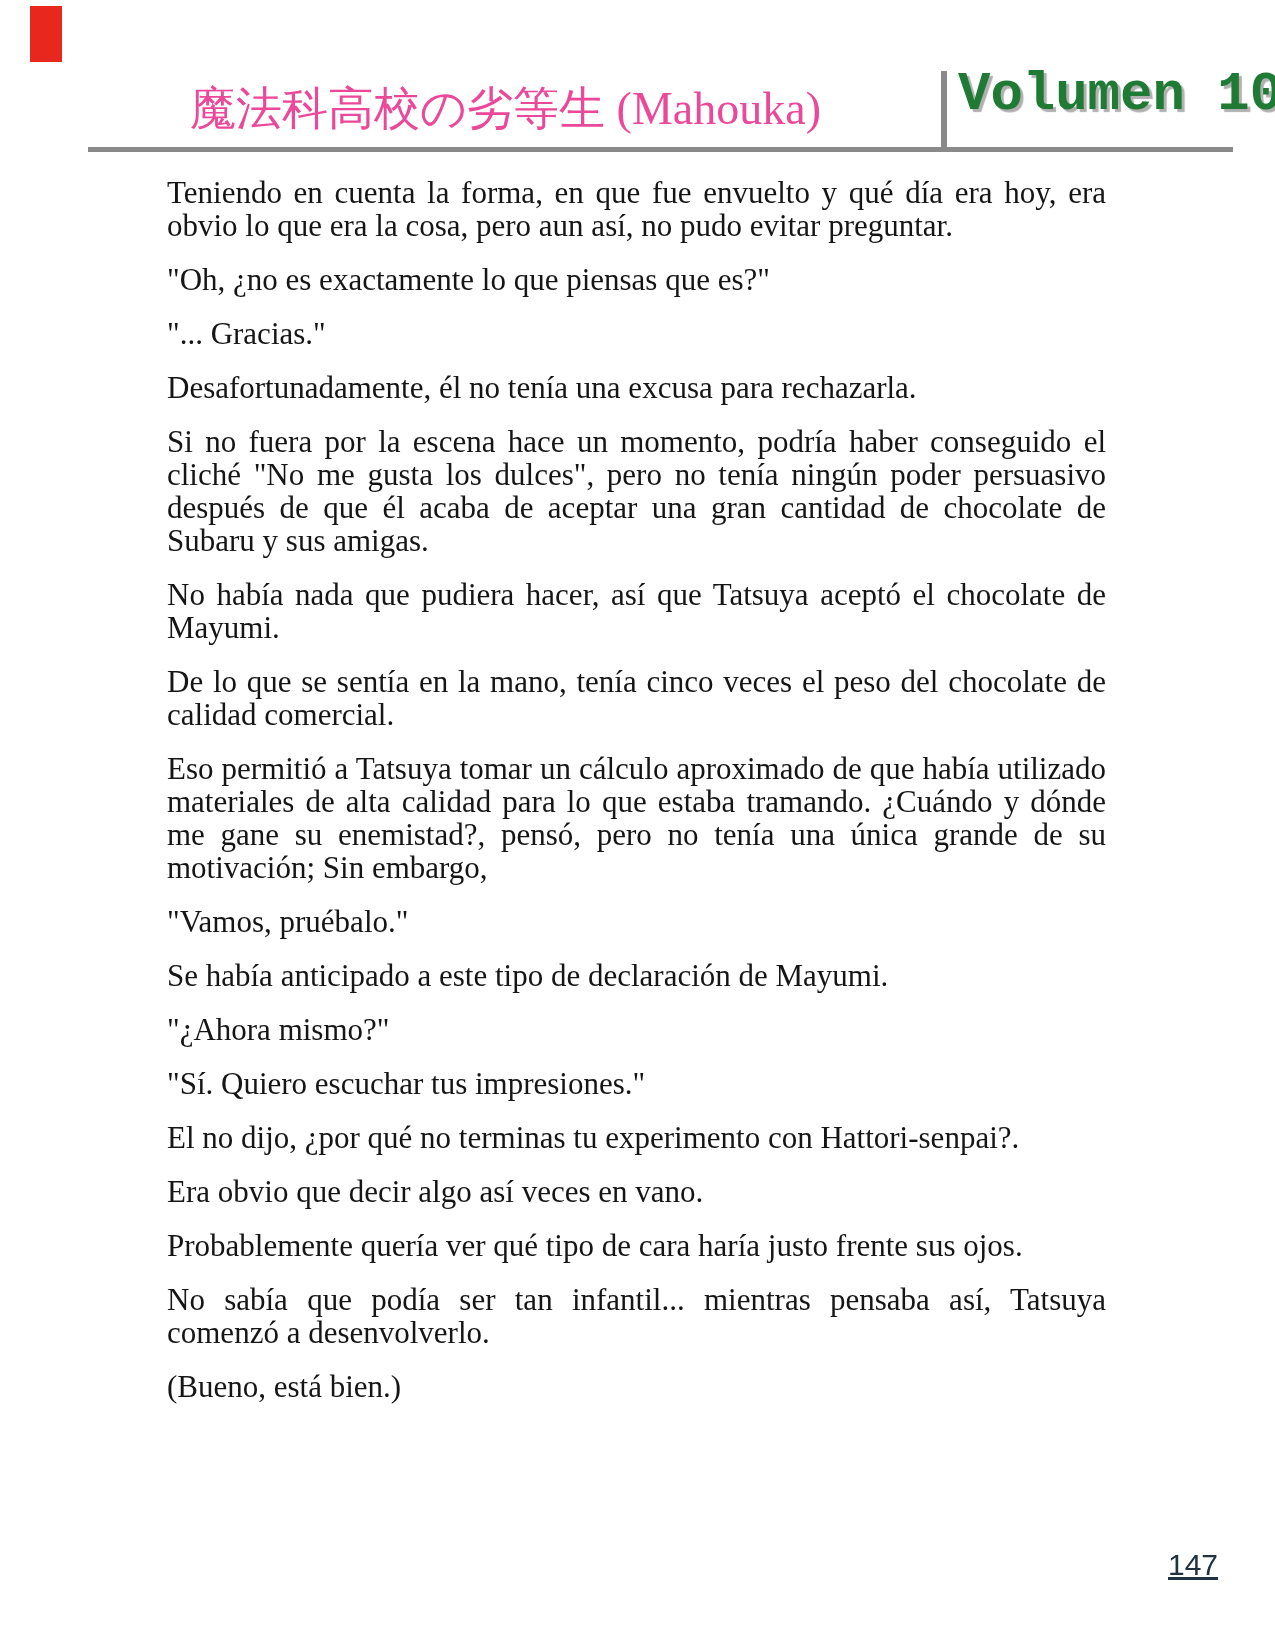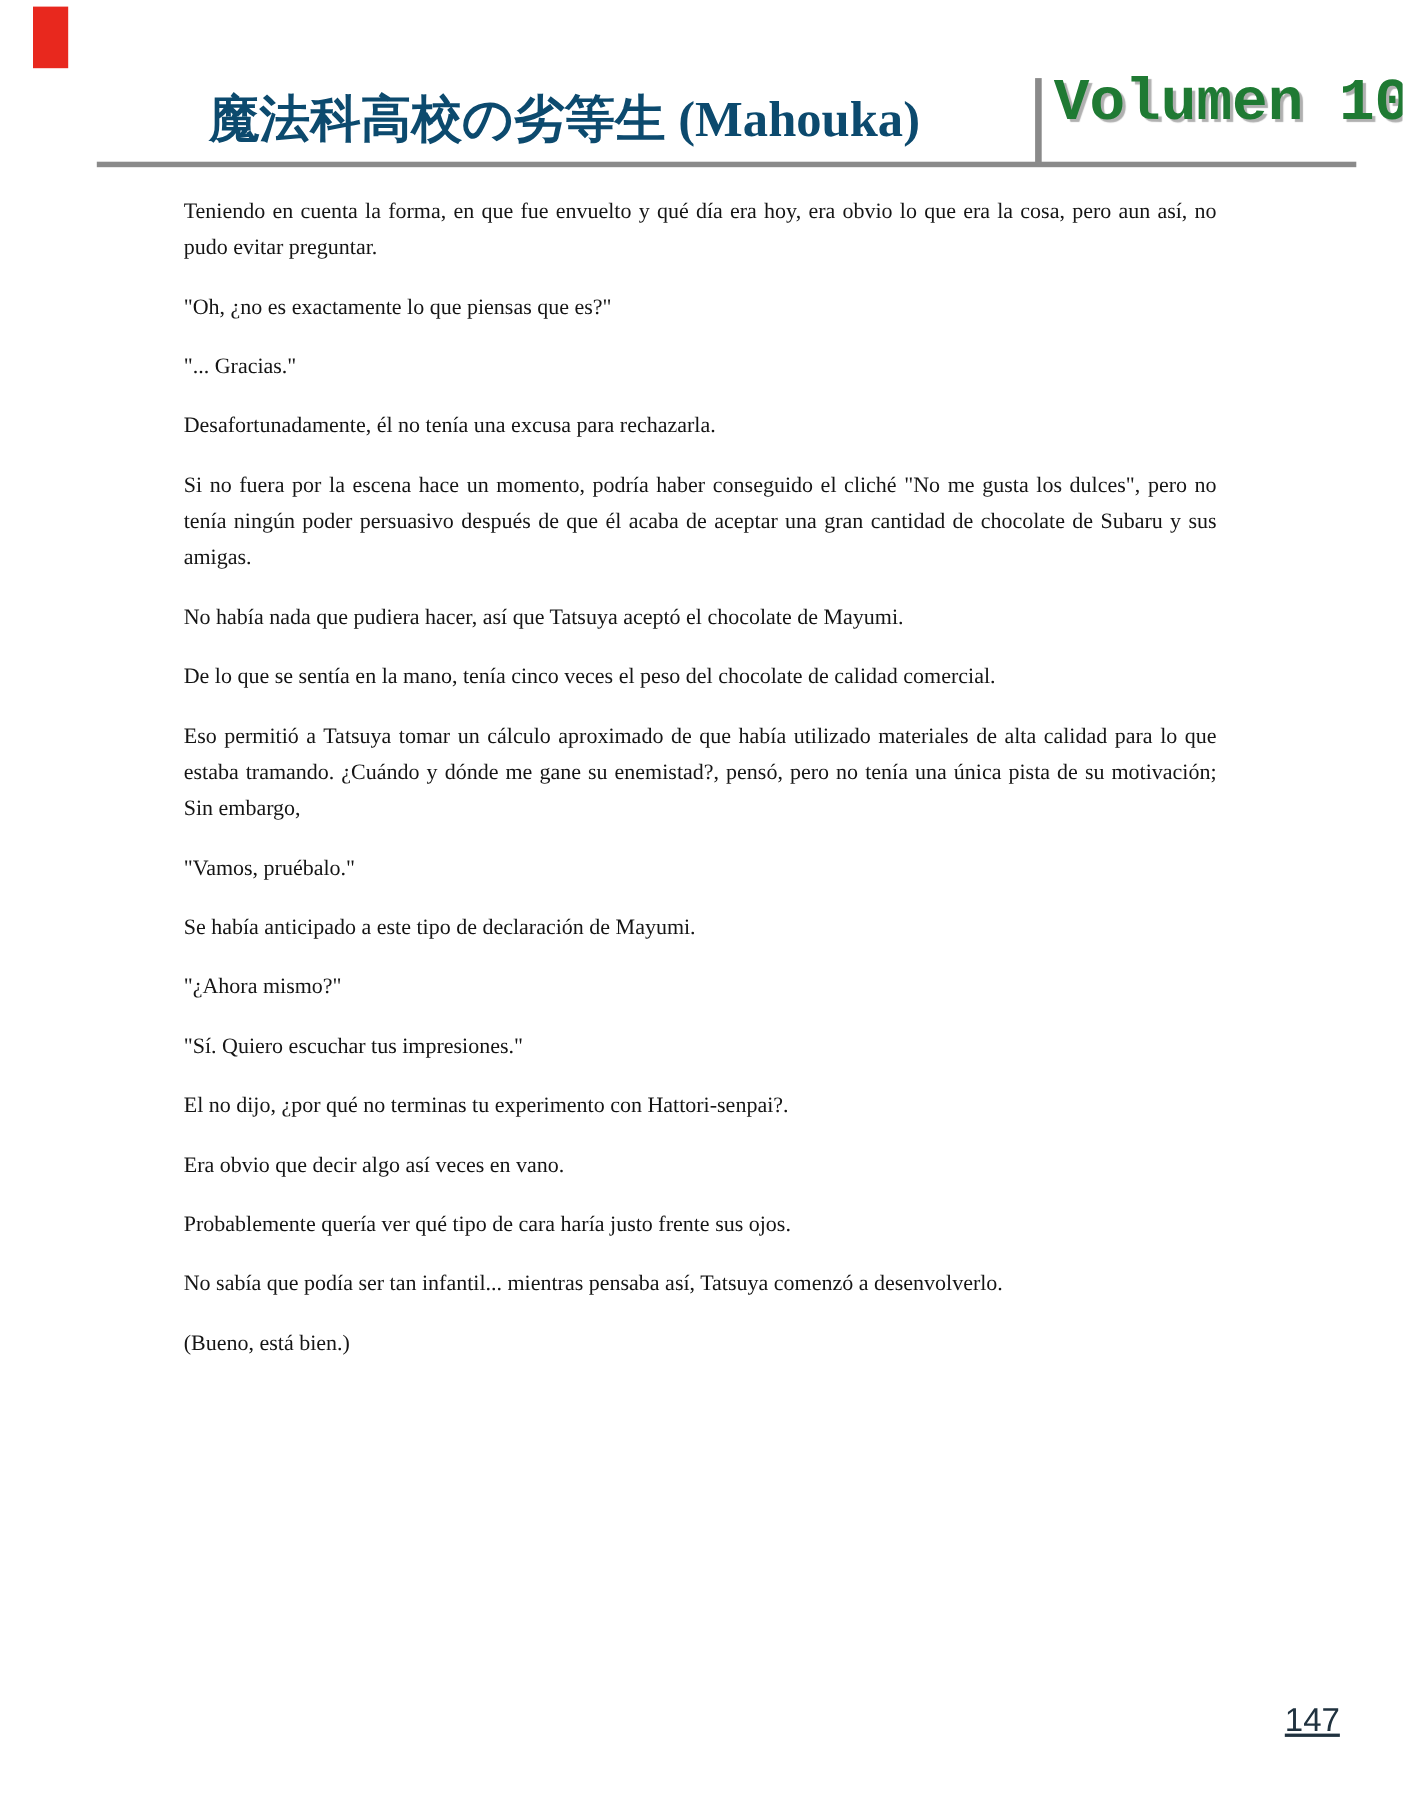--- a/index.html
+++ b/index.html
@@ -22,23 +22,23 @@
     background: #e8281e;
   }
 
   .header-title {
     position: absolute;
     left: 190px;
     top: 84px;
     font-family: "Liberation Serif", serif;
     font-size: 46px;
     line-height: 50px;
-    color: #0c4a6e;
+    color: #ec4899;
     white-space: nowrap;
-    font-weight: bold;
+    font-weight: normal;
     margin: 0;
   }
 
   .header-divider {
     position: absolute;
     left: 941px;
     top: 71px;
     width: 6px;
     height: 79px;
     background: #8a8a8a;
@@ -69,21 +69,21 @@
   .content {
     position: absolute;
     left: 167px;
     top: 176px;
     width: 939px;
   }
 
   .content p {
     margin: 0 0 21px 0;
     font-family: "Liberation Serif", serif;
-    font-size: 20px;
+    font-size: 31px;
     line-height: 33px;
     color: #151515;
     text-align: justify;
   }
 
   .page-number {
     position: absolute;
     left: 1168px;
     top: 1549px;
     font-family: "Liberation Sans", sans-serif;
@@ -107,21 +107,21 @@
 <div class="header-rule"></div>
 
 <div class="content">
   <p>Teniendo en cuenta la forma, en que fue envuelto y qué día era hoy, era obvio lo que era la cosa, pero aun así, no pudo evitar preguntar.</p>
   <p>"Oh, ¿no es exactamente lo que piensas que es?"</p>
   <p>"... Gracias."</p>
   <p>Desafortunadamente, él no tenía una excusa para rechazarla.</p>
   <p>Si no fuera por la escena hace un momento, podría haber conseguido el cliché "No me gusta los dulces", pero no tenía ningún poder persuasivo después de que él acaba de aceptar una gran cantidad de chocolate de Subaru y sus amigas.</p>
   <p>No había nada que pudiera hacer, así que Tatsuya aceptó el chocolate de Mayumi.</p>
   <p>De lo que se sentía en la mano, tenía cinco veces el peso del chocolate de calidad comercial.</p>
-  <p>Eso permitió a Tatsuya tomar un cálculo aproximado de que había utilizado materiales de alta calidad para lo que estaba tramando. ¿Cuándo y dónde me gane su enemistad?, pensó, pero no tenía una única pista de su motivación; Sin embargo,</p>
+  <p>Eso permitió a Tatsuya tomar un cálculo aproximado de que había utilizado materiales de alta calidad para lo que estaba tramando. ¿Cuándo y dónde me gane su enemistad?, pensó, pero no tenía una única grande de su motivación; Sin embargo,</p>
   <p>"Vamos, pruébalo."</p>
   <p>Se había anticipado a este tipo de declaración de Mayumi.</p>
   <p>"¿Ahora mismo?"</p>
   <p>"Sí. Quiero escuchar tus impresiones."</p>
   <p>El no dijo, ¿por qué no terminas tu experimento con Hattori-senpai?.</p>
   <p>Era obvio que decir algo así veces en vano.</p>
   <p>Probablemente quería ver qué tipo de cara haría justo frente sus ojos.</p>
   <p>No sabía que podía ser tan infantil... mientras pensaba así, Tatsuya comenzó a desenvolverlo.</p>
   <p>(Bueno, está bien.)</p>
 </div>

